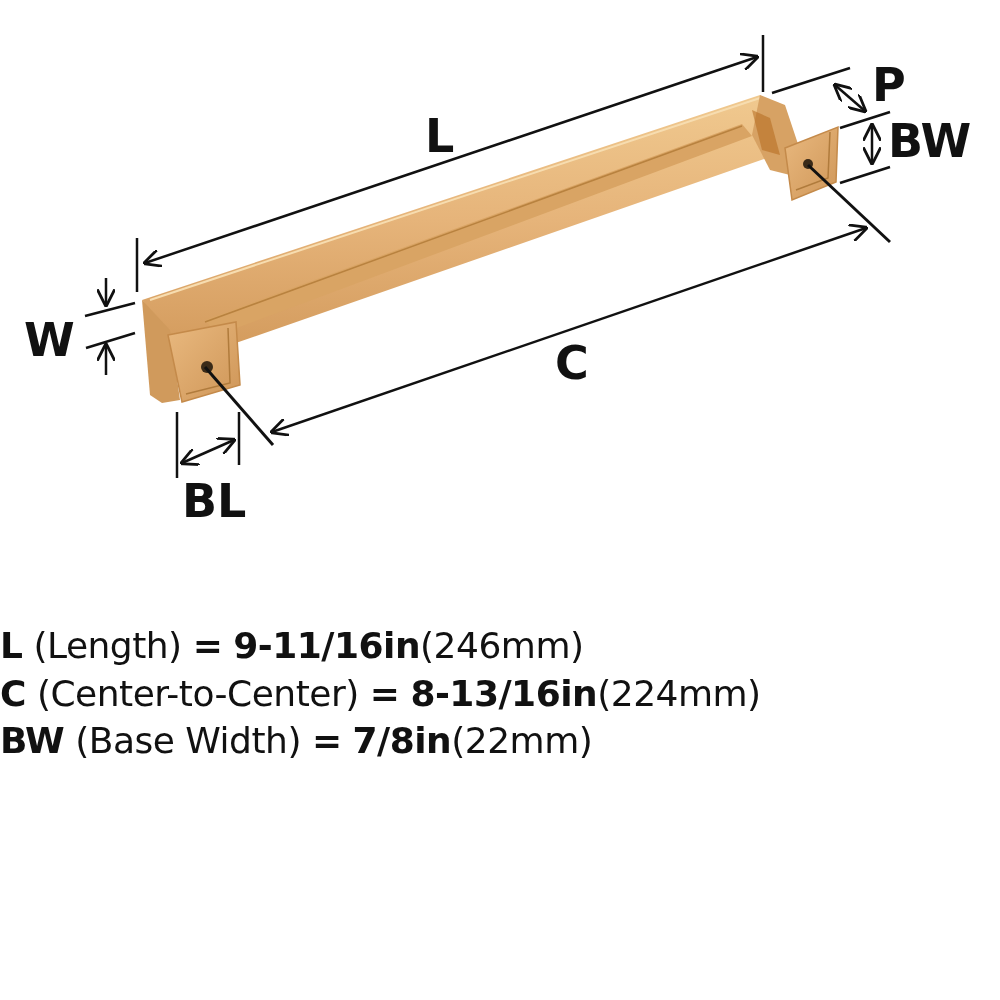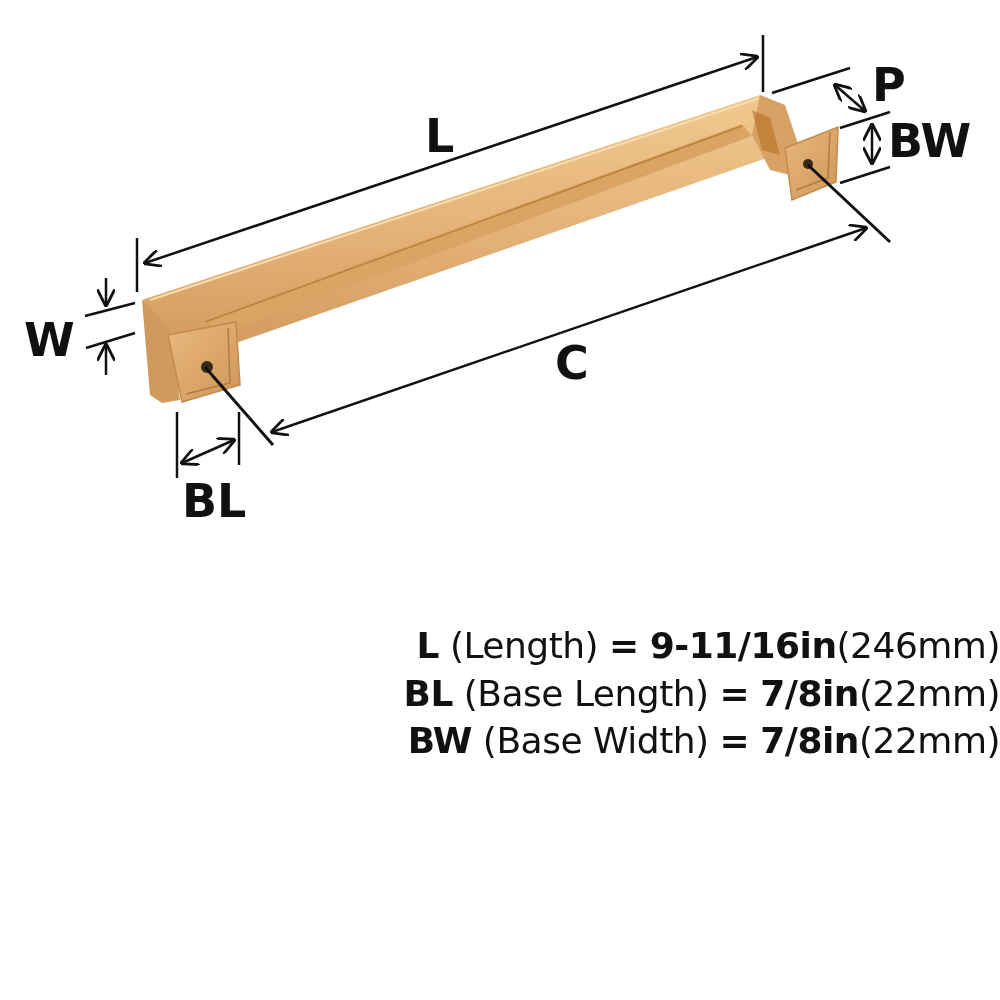--- a/index.html
+++ b/index.html
@@ -2,21 +2,21 @@
 <html><head>
 <meta charset="utf-8">
 <style>
   html, body { margin: 0; padding: 0; background: #ffffff; }
   body { width: 1000px; height: 1000px; position: relative; overflow: hidden;
          font-family: "DejaVu Sans", "Liberation Sans", sans-serif; color: #111; }
   #diagram { position: absolute; left: 0; top: 0; width: 1000px; height: 560px; }
   .dim-label { position: absolute; font-family: "DejaVu Sans", sans-serif;
                font-weight: bold; font-size: 46px; color: #111; line-height: 1; }
   #specs { position: absolute; left: 0; top: 622px; width: 1000px; }
-  .spec-line { text-align: right; font-size: 36px; line-height: 47.5px; white-space: nowrap;
+  .spec-line { text-align: left; font-size: 36px; line-height: 47.5px; white-space: nowrap;
                letter-spacing: -0.5px; }
   .spec-line .code { font-weight: bold; }
   .spec-line .name { font-weight: normal; }
   .spec-line .eq { font-weight: bold; }
   .spec-line .imp { font-weight: bold; }
   .spec-line .met { font-weight: normal; }
 </style>
 </head>
 <body>
 
@@ -99,24 +99,24 @@
 </div>
 
 <div id="specs">
   <div class="spec-line">
     <span class="code">L</span>
     <span class="name">(Length)</span>
     <span class="eq">=</span>
     <span class="imp">9-11/16in</span><span class="met">(246mm)</span>
   </div>
   <div class="spec-line">
-    <span class="code">BL</span>
-    <span class="name">(Base Length)</span>
+    <span class="code">C</span>
+    <span class="name">(Center-to-Center)</span>
     <span class="eq">=</span>
-    <span class="imp">7/8in</span><span class="met">(22mm)</span>
+    <span class="imp">8-13/16in</span><span class="met">(224mm)</span>
   </div>
   <div class="spec-line">
     <span class="code">BW</span>
     <span class="name">(Base Width)</span>
     <span class="eq">=</span>
     <span class="imp">7/8in</span><span class="met">(22mm)</span>
   </div>
 </div>
 
 </body></html>

